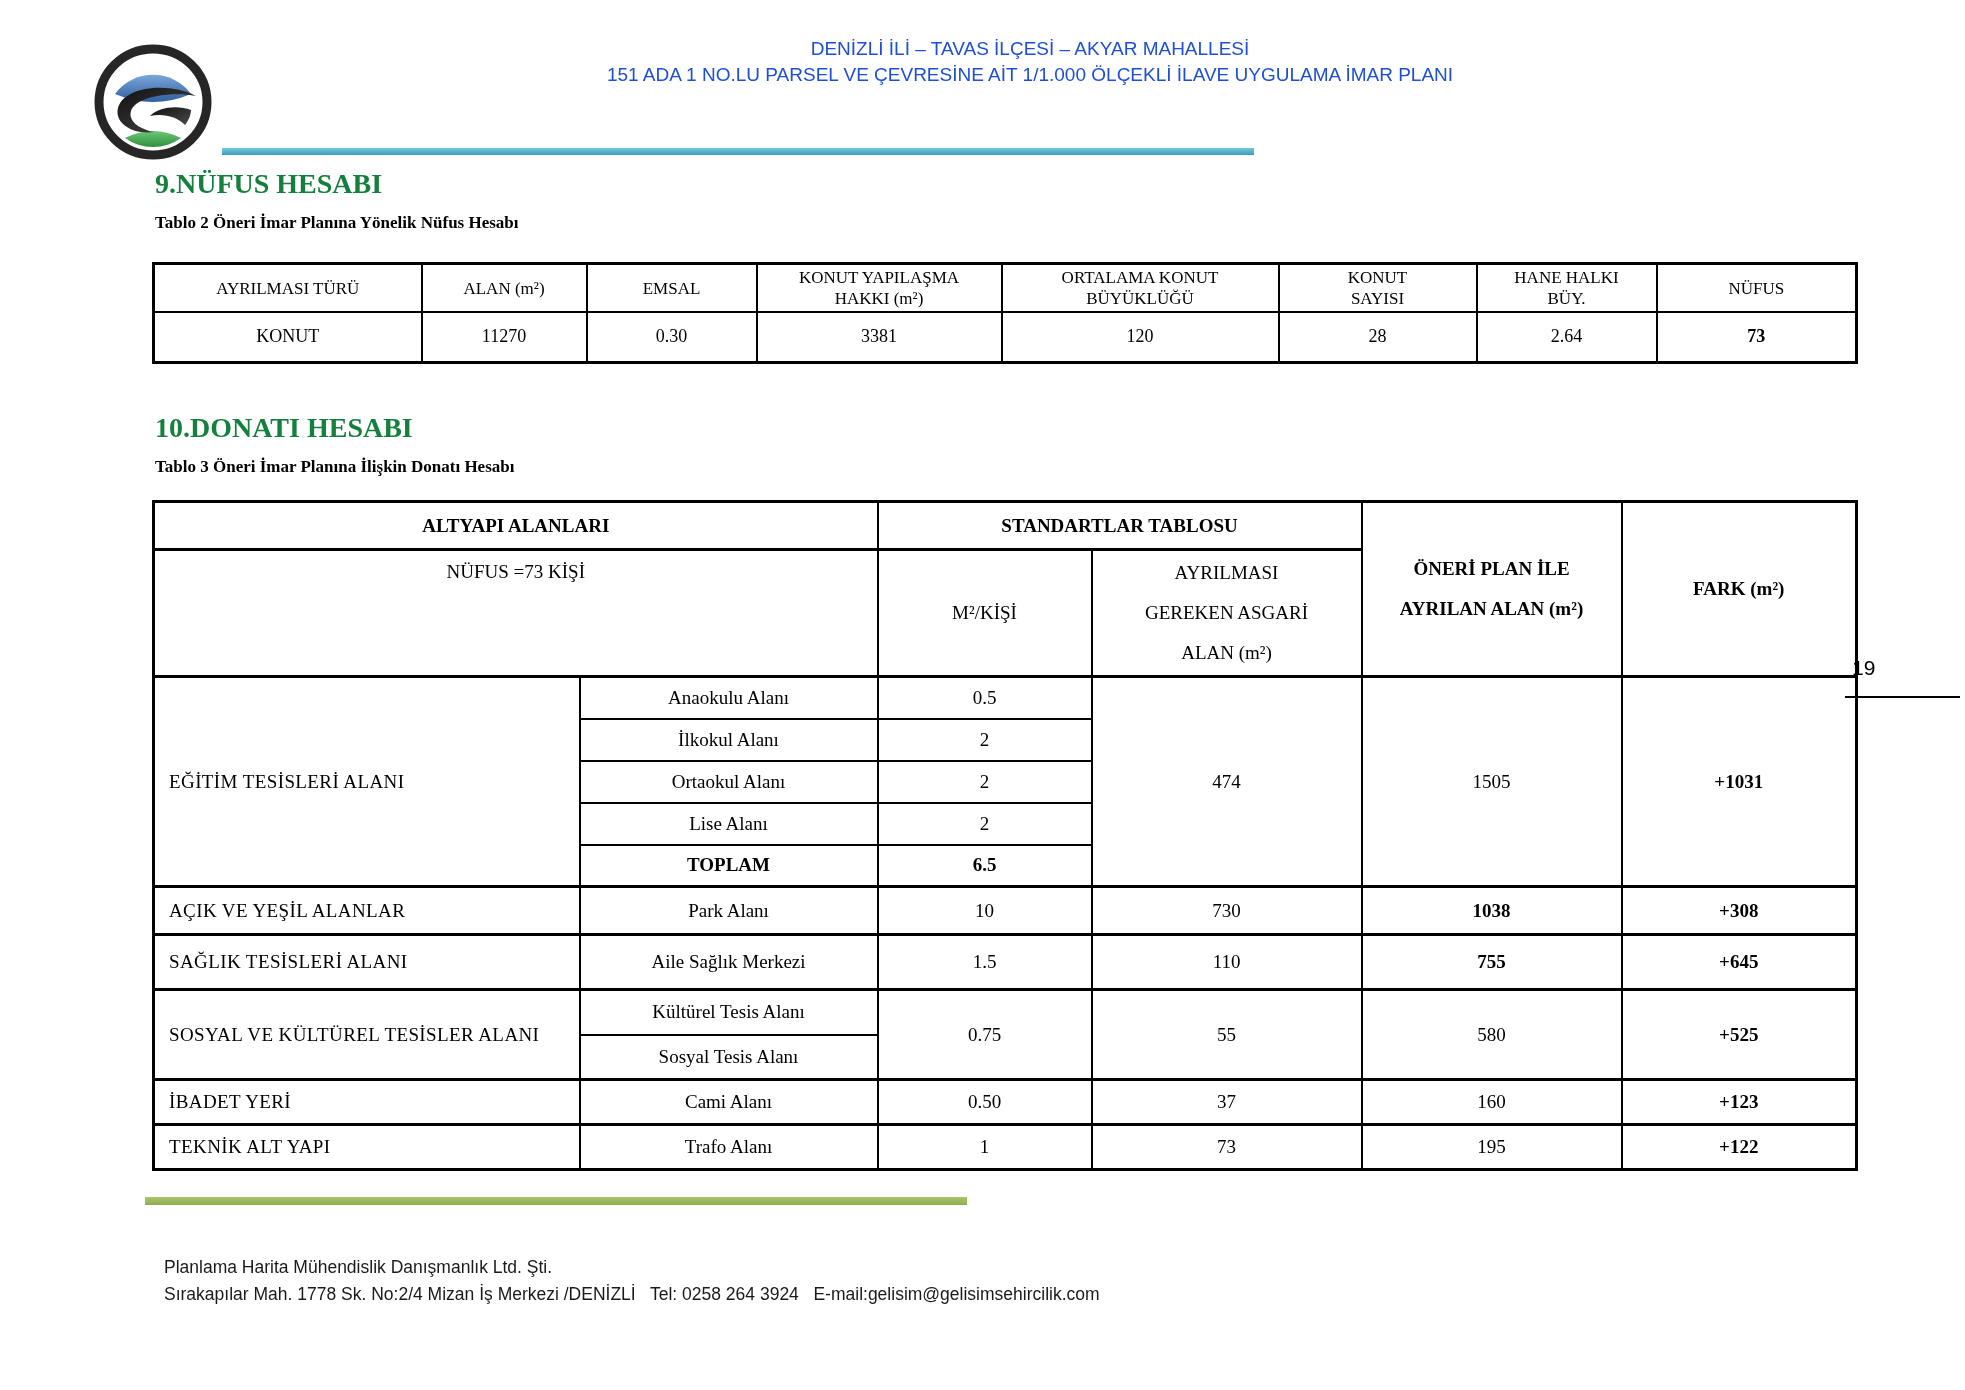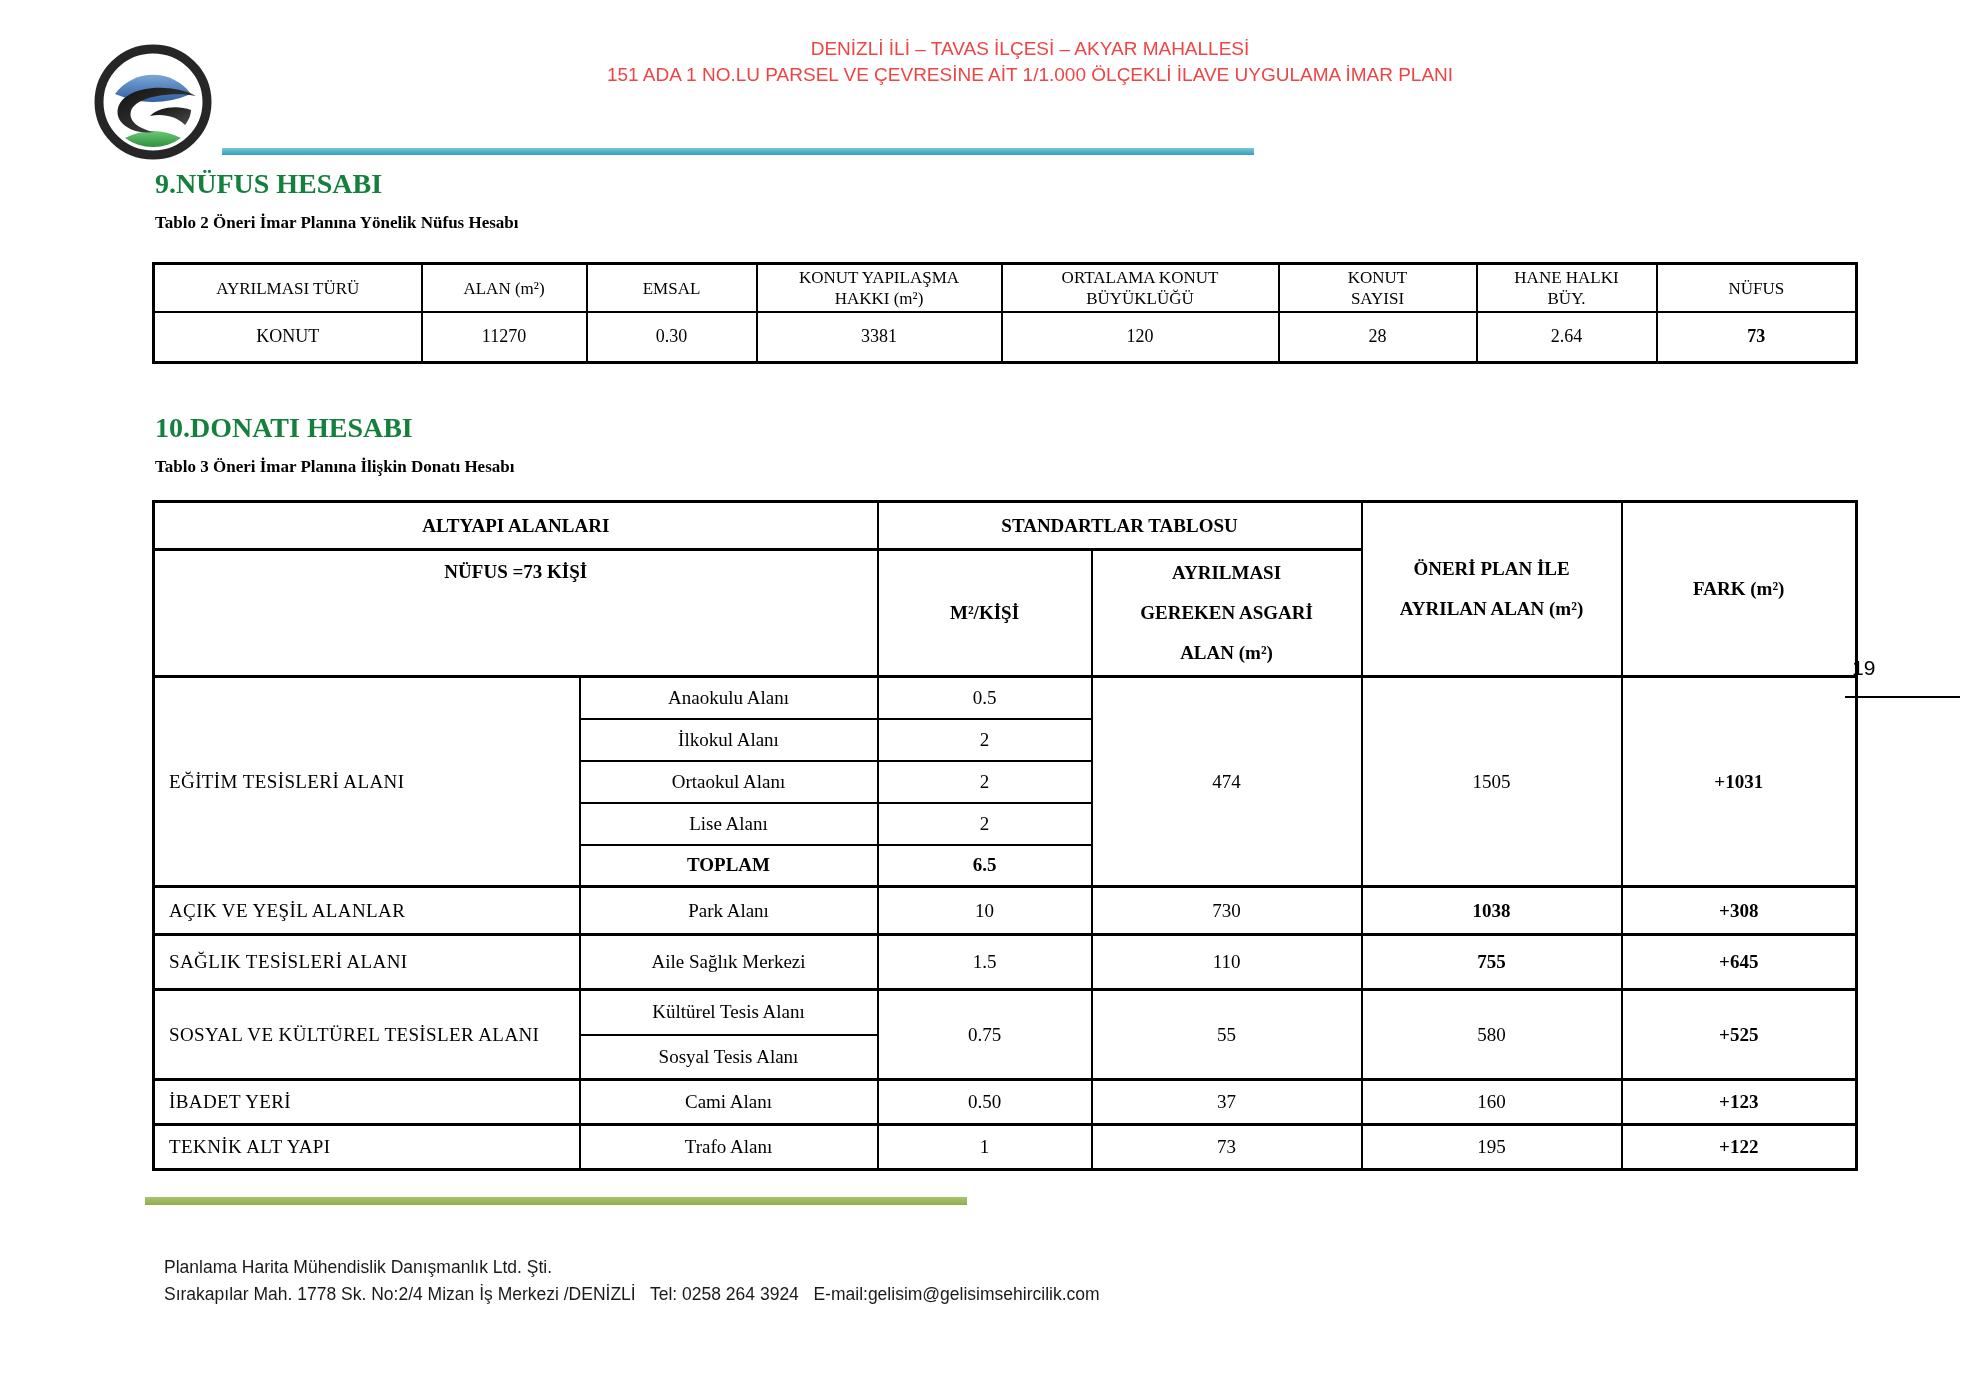--- a/index.html
+++ b/index.html
@@ -3,21 +3,21 @@
 <meta charset="utf-8">
 <style>
   html,body{margin:0;padding:0;background:#e8e8e8;}
   .page{position:relative;width:1965px;height:1390px;background:#ffffff;overflow:hidden;
         font-family:"Liberation Serif","DejaVu Serif",serif;color:#000;}
 
   
   .logo{position:absolute;left:90px;top:44px;width:126px;height:116px;}
   .hdr-titles{position:absolute;left:380px;top:36px;width:1300px;text-align:center;
               font-family:"Liberation Sans","DejaVu Sans",sans-serif;font-size:19px;
-              line-height:26px;color:#ef4444;}
+              line-height:26px;color:#1d4ed8;}
   .accent-bar{position:absolute;left:222px;top:148px;width:1032px;height:7px;
               background:linear-gradient(#74c8dc,#3a9dbc);}
 
   
   .sec-h{position:absolute;left:155px;margin:0;font-size:28px;font-weight:bold;color:#15803d;}
   .h9{top:168px;} .h10{top:412px;}
   .cap{position:absolute;left:155px;font-size:17px;font-weight:bold;}
   .cap9{top:213px;} .cap10{top:457px;text-align:center;}
 
   
@@ -31,21 +31,21 @@
   
   .t2{top:262px;}
   .t2 th{font-weight:normal;font-size:17px;line-height:21px;}
   .t2 thead tr{height:48px;}
   .t2 tbody tr{height:50px;}
   .t2 td{font-size:18px;}
 
   
   .t3{top:500px;font-size:19px;}
   .t3 tr.hA{height:48px;} .t3 tr.hA td{font-weight:bold;border-bottom:3px solid #000;}
-  .t3 tr.hB{height:124px;} .t3 tr.hB td{font-weight:bold;border-bottom:3px solid #000;}
+  .t3 tr.hB{height:124px;} .t3 tr.hB td{font-weight:normal;border-bottom:3px solid #000;}
   .t3 td.nufus{vertical-align:top;padding-top:10px;}
   .t3 td.asg .ln,.t3 td.oneri .ln{line-height:40px;}
   .t3 td.oneri,.t3 td.fark{font-weight:bold;}
   .t3 tr.r42{height:42px;} .t3 tr.r48{height:48px;} .t3 tr.r55{height:55px;} .t3 tr.r45{height:45px;}
   .t3 td.cat{text-align:left;padding-left:14px;letter-spacing:0.4px;}
   .t3 td.cat2{line-height:44px;}
   .t3 tr.sep td{border-top:3px solid #000;}
 
   
   .pagenum{position:absolute;left:1852px;top:656px;font-family:"Liberation Sans",sans-serif;

